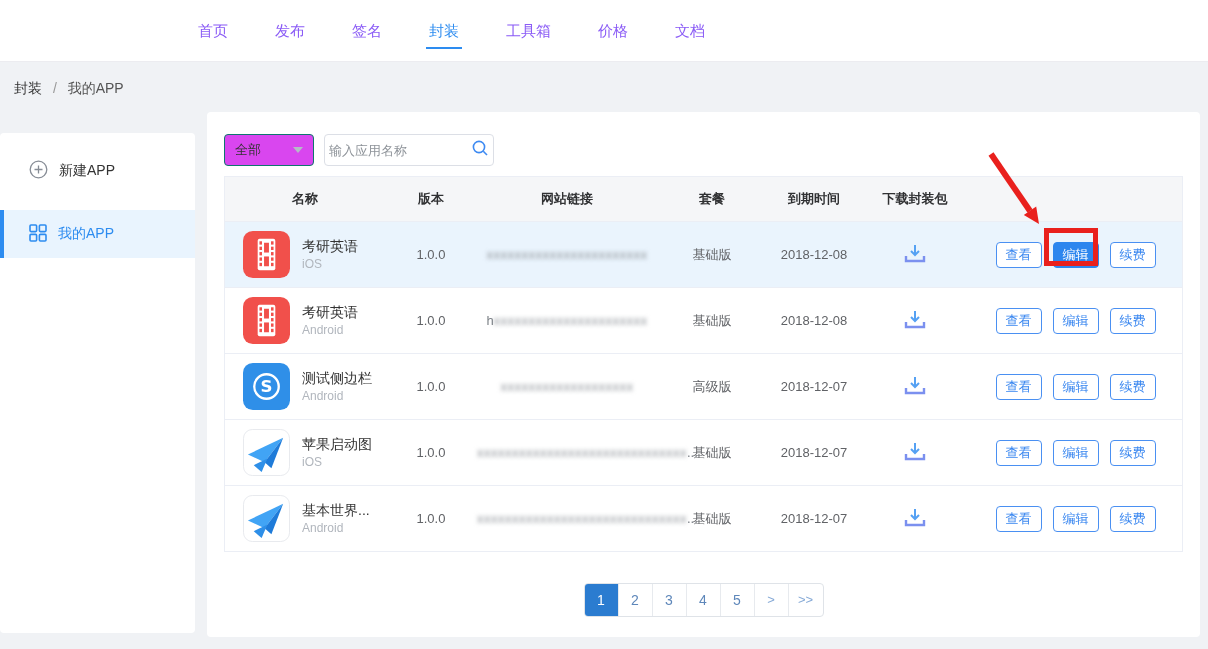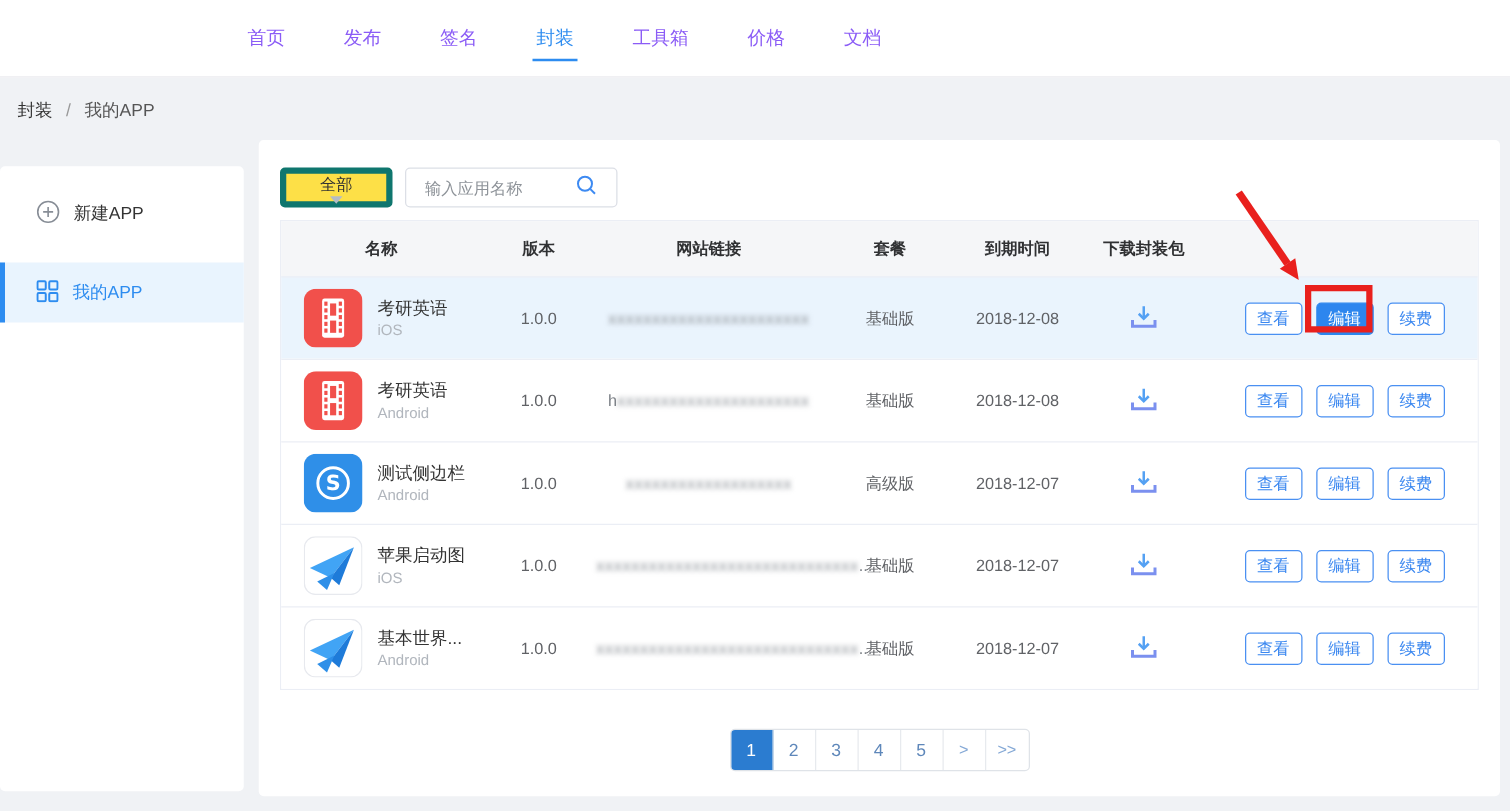--- a/index.html
+++ b/index.html
@@ -24,27 +24,27 @@
   .side-item { display:flex; align-items:center; gap:11px; height:48px; padding-left:29px;
                font-size:14px; color:#333; cursor:pointer; }
   .side-item.first { margin-top:14px; }
   .side-item.active { margin-top:15px; background:#e9f4fe; border-left:4px solid #2d8cf0;
                       padding-left:25px; color:#2d8cf0; }
 
   
   .main { position:absolute; left:207px; top:112px; width:993px; height:525px; background:#fff; border-radius:4px; }
 
   .filter-row { display:flex; gap:10px; margin:22px 0 0 17px; }
-  .select { width:90px; height:32px; border:5px solid #0f766e; border-radius:4px; background:#fde047;
+  .select { width:90px; height:32px; border:1px solid #0f766e; border-radius:4px; background:#d946ef;
             display:flex; align-items:center; justify-content:space-between; padding:0 10px;
-            font-size:13px; color:#333; cursor:pointer;flex-direction:column; }
+            font-size:13px; color:#333; cursor:pointer; }
   .caret { width:0; height:0; border-left:5px solid transparent; border-right:5px solid transparent;
            border-top:6px solid #b4bcc6; }
   .search { width:170px; height:32px; border:1px solid #dcdfe6; border-radius:4px; background:#fff;
-            display:flex; align-items:center; padding:0 15px; }
+            display:flex; align-items:center; padding:0 4px; }
   .search input { border:0; outline:0; flex:1; font-size:13px; color:#333; min-width:0; background:transparent; }
   .search input::placeholder { color:#8e9399; }
 
   
   .table { margin:10px 17px 0; border:1px solid #ebeef5; font-size:13px; }
   .thead, .trow { display:grid; grid-template-columns:160px 92px 180px 110px 94px 108px 213px; align-items:center; }
   .thead { height:44px; background:#f5f6f8; color:#303133; font-weight:bold; }
   .thead > div { text-align:center; }
   .trow { height:66px; border-top:1px solid #ebeef5; background:#fff; }
   .trow.hl { background:#eaf4fd; }

